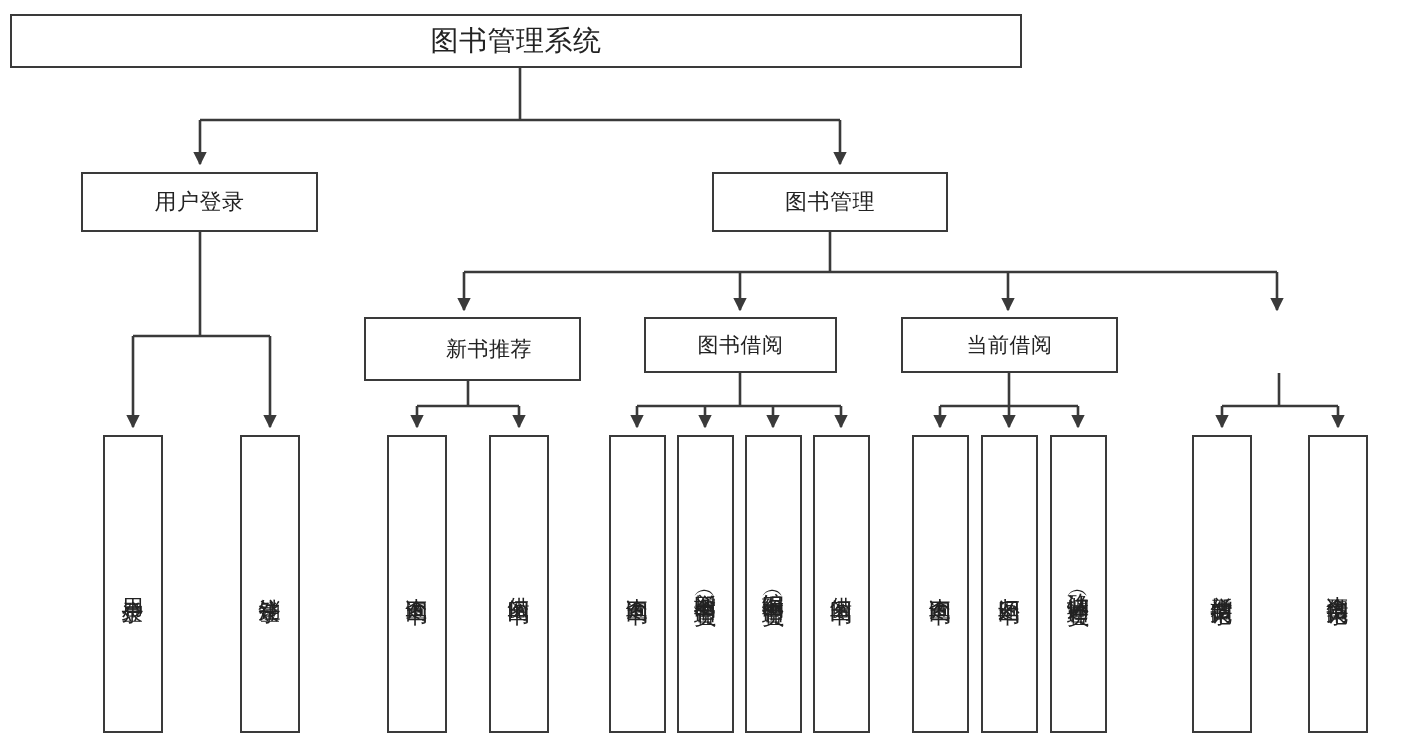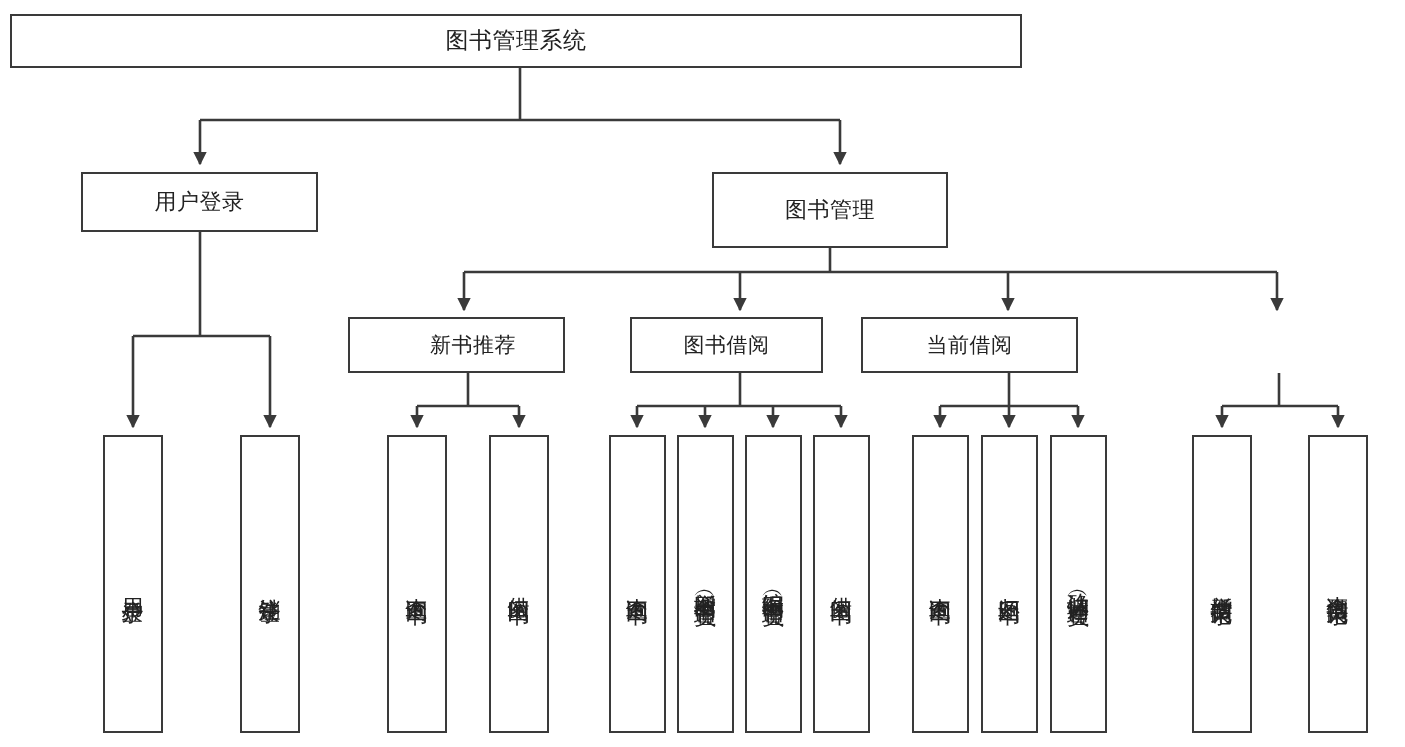--- a/index.html
+++ b/index.html
@@ -35,21 +35,21 @@
     justify-content: center;
     text-align: center;
     color: #222222;
     z-index: 2;
   }
   .node .lbl {
     display: block;
     line-height: 1.18;
     letter-spacing: 0.5px;
   }
-  .node-root .lbl { font-size: 23px; }
+  .node-root .lbl { font-size: 28px; }
   .node-l2 .lbl   { font-size: 22px; }
   .node-l3 .lbl   { font-size: 21px; }
   .node-leaf {
     align-items: center;
     justify-content: center;
   }
   .node-leaf .lbl {
     writing-mode: vertical-rl;
     text-orientation: upright;
     font-size: 22px;
@@ -126,31 +126,31 @@
     </g>
   </svg>
 
   <div class="node node-root" style="left:10px; top:14px; width:1012px; height:54px;">
     <span class="lbl">图书管理系统</span>
   </div>
 
   <div class="node node-l2" style="left:81px; top:172px; width:237px; height:60px;">
     <span class="lbl">用户登录</span>
   </div>
-  <div class="node node-l2" style="left:712px; top:172px; width:236px; height:76px;">
+  <div class="node node-l2" style="left:712px; top:172px; width:236px; height:60px;">
     <span class="lbl">图书管理</span>
   </div>
 
-  <div class="node node-l3" style="left:348px; top:317px; width:217px; height:56px;padding-left:33px;">
+  <div class="node node-l3" style="left:364px; top:317px; width:217px; height:64px;padding-left:33px;">
     <span class="lbl">新书推荐</span>
   </div>
-  <div class="node node-l3" style="left:630px; top:317px; width:193px; height:56px;">
+  <div class="node node-l3" style="left:644px; top:317px; width:193px; height:56px;">
     <span class="lbl">图书借阅</span>
   </div>
-  <div class="node node-l3" style="left:861px; top:317px; width:217px; height:56px;text-align:center;">
+  <div class="node node-l3" style="left:901px; top:317px; width:217px; height:56px;text-align:center;">
     <span class="lbl">当前借阅</span>
   </div>
 
   <div class="node node-leaf" style="left:103px; top:435px; width:60px; height:298px;">
     <span class="lbl">用户登录</span>
   </div>
   <div class="node node-leaf" style="left:240px; top:435px; width:60px; height:298px;">
     <span class="lbl">注销登录</span>
   </div>
 

